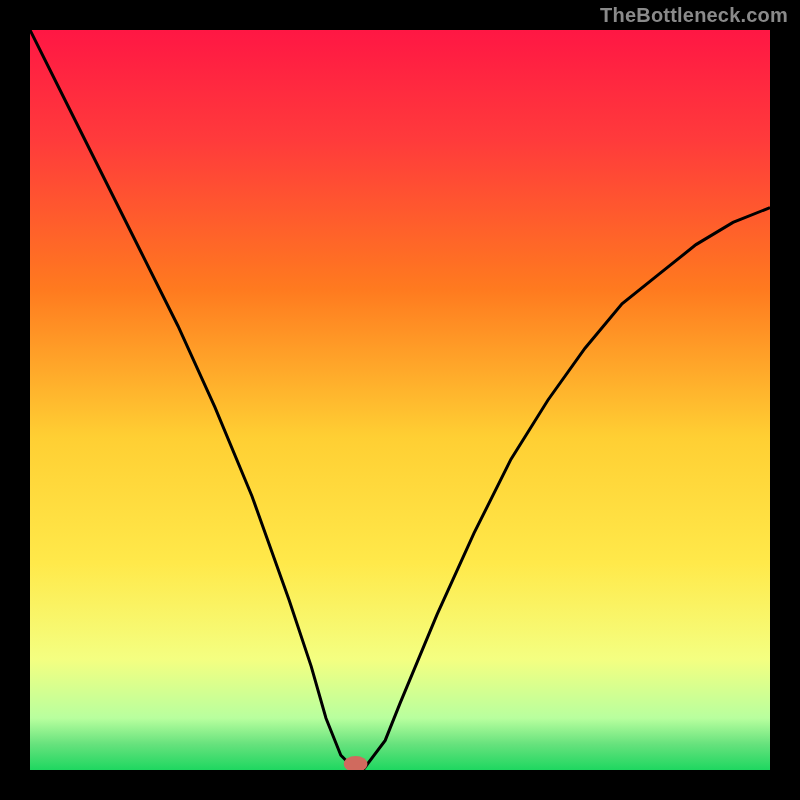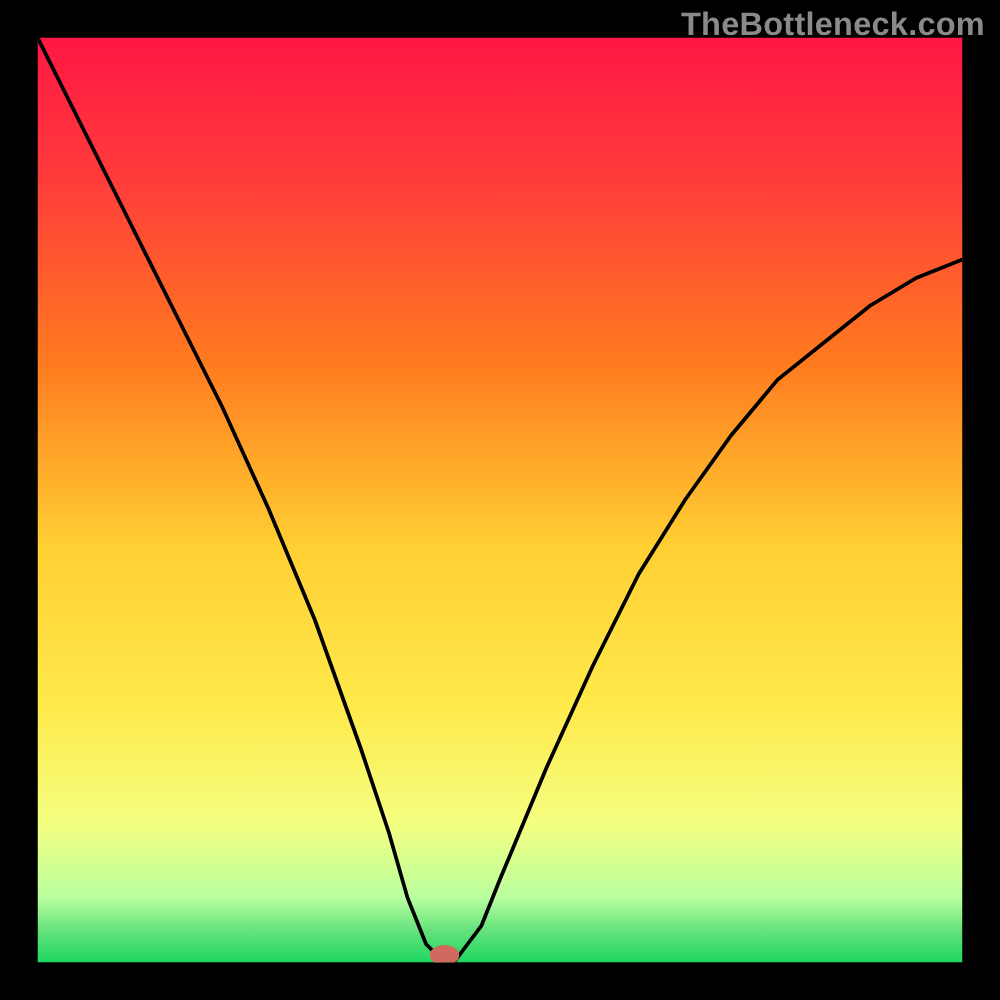--- a/index.html
+++ b/index.html
@@ -14,21 +14,21 @@
   .wrap {
     position: relative;
     width: 800px;
     height: 800px;
   }
   .watermark {
     position: absolute;
     top: 4px;
     right: 12px;
     color: #8a8a8a;
-    font-size: 26px;
+    font-size: 20px;
     font-weight: 600;
     letter-spacing: 0.2px;
     z-index: 5;
   }
   .plot-frame {
     position: absolute;
     left: 30px;
     top: 30px;
     width: 740px;
     height: 740px;

